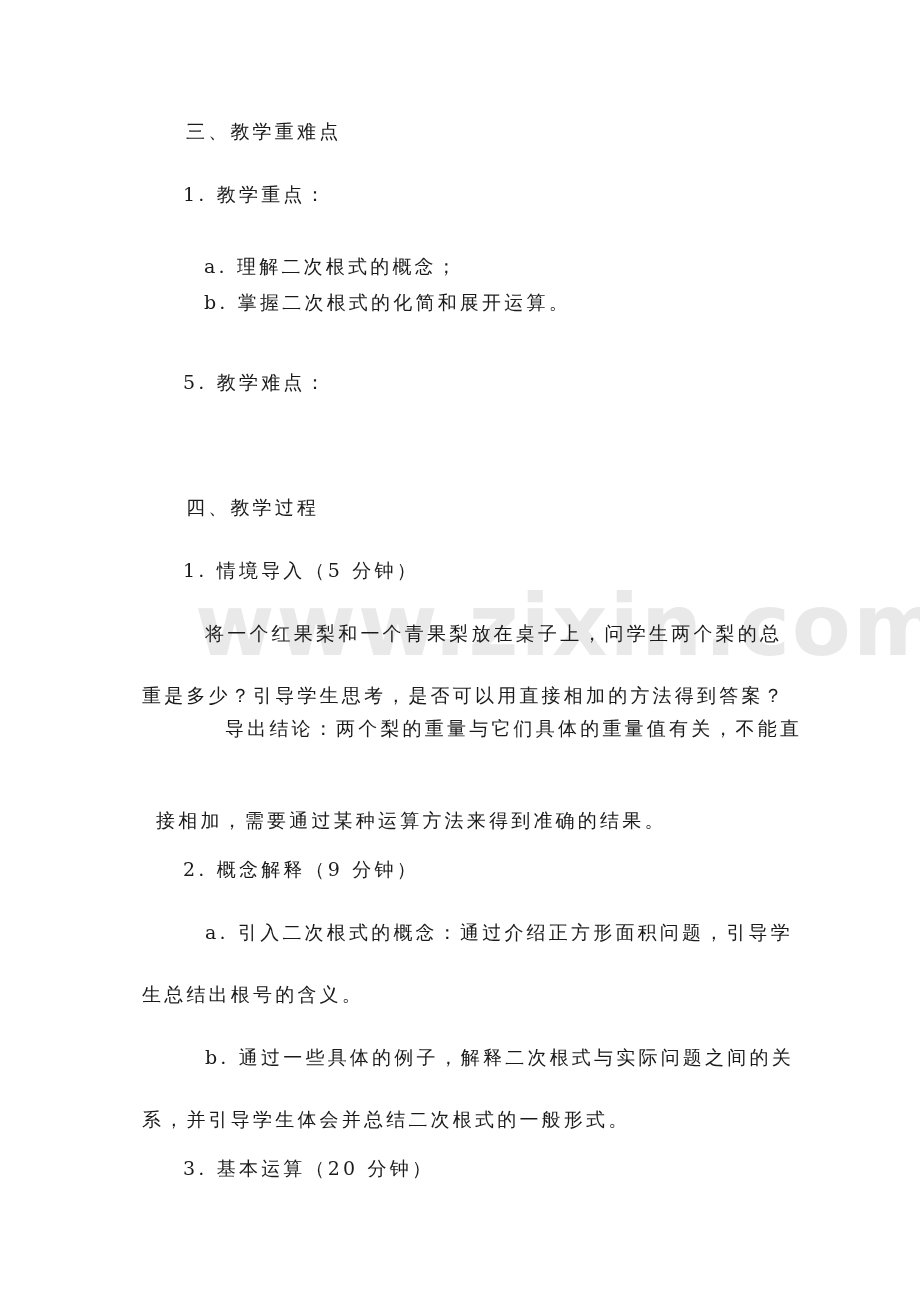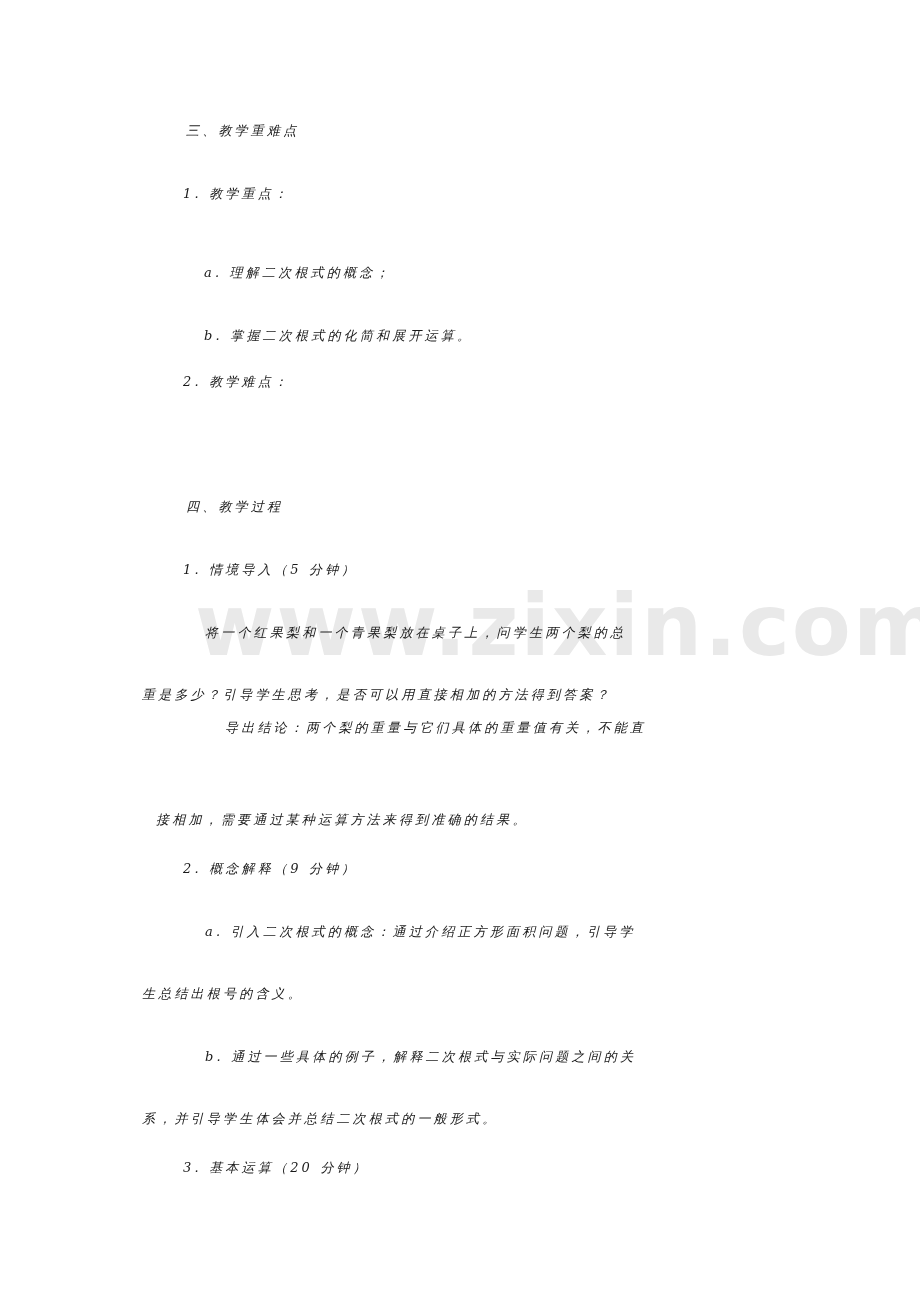--- a/index.html
+++ b/index.html
@@ -1,34 +1,34 @@
 <!DOCTYPE html>
 <html><head>
 <meta charset="utf-8">
 <style>
   html, body { margin: 0; padding: 0; background: #ffffff; }
   body { width: 920px; height: 1302px; position: relative; overflow: hidden;
          font-family: "DejaVu Serif", "Liberation Serif", serif; color: #1a1a1a; }
   .page { position: absolute; left: 0; top: 0; width: 920px; height: 1302px; }
-  .line { position: absolute; font-size: 13px; letter-spacing: 3.2px; white-space: nowrap; line-height: 24px; font-style: italic; }
+  .line { position: absolute; font-size: 19px; letter-spacing: 3.2px; white-space: nowrap; line-height: 24px; }
   .watermark { position: absolute; left: 195px; top: 575px; font-family: "DejaVu Sans", "Liberation Sans", sans-serif;
                font-size: 86px; font-weight: bold; color: #e9e9e9; letter-spacing: 2px; z-index: 0; user-select: none; }
   .line { z-index: 1; }
 </style>
 </head>
 <body>
 
 <div class="page">
   <div class="watermark">www.zixin.com.cn</div>
 
   <div class="line" style="left:186px; top:119px;">三、教学重难点</div>
   <div class="line" style="left:183px; top:182px;">1. 教学重点：</div>
-  <div class="line" style="left:204px; top:261px;">a. 理解二次根式的概念；</div>
-  <div class="line" style="left:204px; top:324px;">b. 掌握二次根式的化简和展开运算。</div>
-  <div class="line" style="left:183px; top:370px;">2. 教学难点：</div>
+  <div class="line" style="left:204px; top:254px;">a. 理解二次根式的概念；</div>
+  <div class="line" style="left:204px; top:290px;">b. 掌握二次根式的化简和展开运算。</div>
+  <div class="line" style="left:183px; top:370px;">5. 教学难点：</div>
 
   <div class="line" style="left:186px; top:495px;">四、教学过程</div>
   <div class="line" style="left:183px; top:558px;">1. 情境导入（5 分钟）</div>
   <div class="line" style="left:205px; top:621px;">将一个红果梨和一个青果梨放在桌子上，问学生两个梨的总</div>
   <div class="line" style="left:142px; top:683px;">重是多少？引导学生思考，是否可以用直接相加的方法得到答案？</div>
   <div class="line" style="left:205px; top:716px;margin-left:20px;">导出结论：两个梨的重量与它们具体的重量值有关，不能直</div>
   <div class="line" style="left:156px; top:808px;">接相加，需要通过某种运算方法来得到准确的结果。</div>
 
   <div class="line" style="left:183px; top:857px;">2. 概念解释（9 分钟）</div>
   <div class="line" style="left:205px; top:920px;">a. 引入二次根式的概念：通过介绍正方形面积问题，引导学</div>

